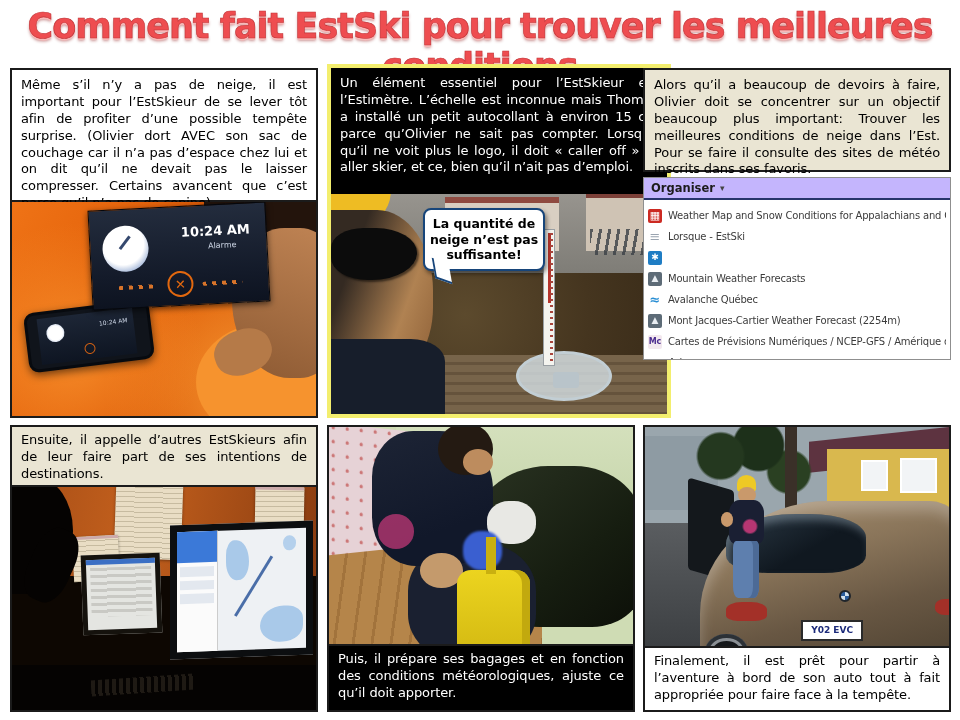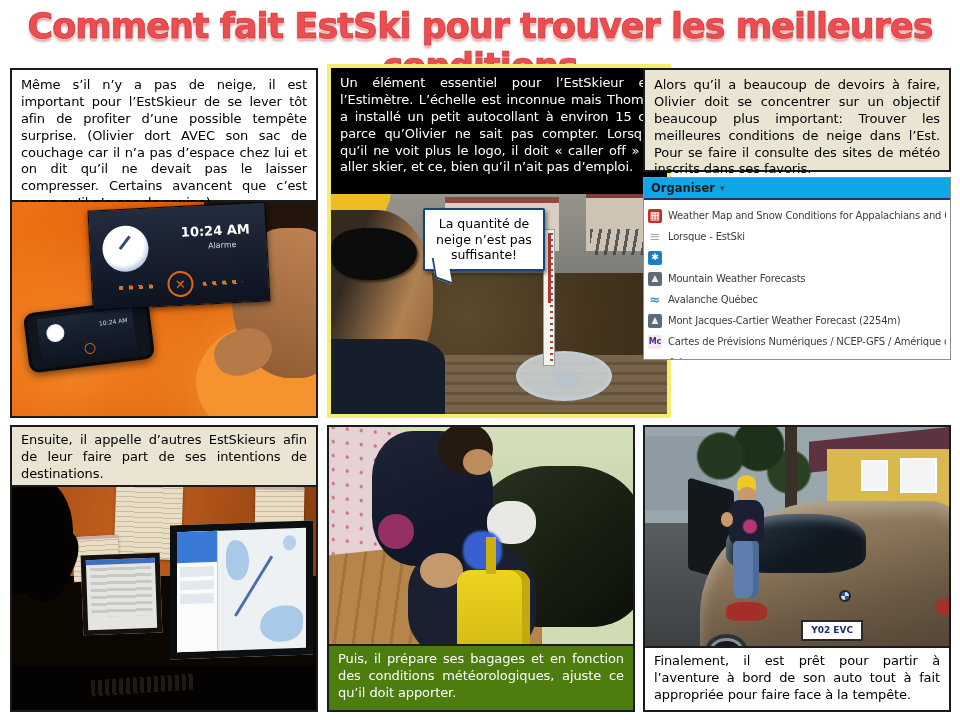--- a/index.html
+++ b/index.html
@@ -85,34 +85,34 @@
       background:repeating-linear-gradient(to bottom,#a8443c 0 2px, transparent 2px 6px); }
   .stick-base { position:absolute; left:55%; bottom:6%; width:96px; height:50px; border-radius:50%;
       background:rgba(213,224,229,.8); border:3px solid #c2ced4; }
   .stick-nut { position:absolute; left:66%; bottom:12%; width:26px; height:16px; background:#b9c4ca; border-radius:3px; }
   
   .bubble {
     position:absolute; background:#fff; border:2px solid #17457a;
     color:#000; text-align:center; box-shadow:2px 3px 4px rgba(0,0,0,.45); z-index:5;
   }
   .bubble .tail { position:absolute; background:#fff; }
-  .bubble2 { left:92px; top:14px; width:122px; padding:6px 4px; font-size:12.5px; line-height:1.25; border-radius:2px; }
+  .bubble2 { left:92px; top:14px; width:122px; padding:6px 4px; font-size:12.5px; line-height:1.25; border-radius:8px;font-weight:bold; }
   .bubble2 .tail { left:8px; bottom:-11px; width:18px; height:18px; transform:rotate(20deg) skewX(30deg);
       border-left:2px solid #17457a; border-bottom:2px solid #17457a; }
   .bubble5 { right:14px; top:24px; width:128px; padding:5px 4px; font-size:14px; }
   .bubble5 .tail { left:-10px; bottom:8px; width:16px; height:16px; transform:rotate(45deg);
       border-left:2px solid #17457a; border-bottom:2px solid #17457a; }
   .bubble6 { left:6px; top:62px; width:86px; padding:6px 4px; font-size:15px; }
   .bubble6 .tail { right:-10px; top:8px; width:16px; height:16px; transform:rotate(45deg);
       border-top:2px solid #17457a; border-right:2px solid #17457a; }
   
   #p3 { left:643px; top:68px; width:308px; height:292px; }
   #p3 .txt { background:#eae5d3; color:#000; border:2px solid #1b1b1b; height:104px; }
   .favs { margin-top:5px; flex:1; background:#fff; border:1px solid #8f8f8f; display:flex; flex-direction:column; overflow:hidden; }
-  .favs-header { background:#0ea5e9; border-bottom:2px solid #27356b; padding:3px 7px; font-size:11.5px; font-weight:bold; color:#1c1c1c; display:flex; align-items:center; gap:5px; }
+  .favs-header { background:#c4b5fd; border-bottom:2px solid #27356b; padding:3px 7px; font-size:11.5px; font-weight:bold; color:#1c1c1c; display:flex; align-items:center; gap:5px; }
   .favs-caret { font-size:9px; color:#444; }
   .favs-list { padding:5px 4px; }
   .bm-row { display:flex; align-items:center; gap:6px; height:21px; white-space:nowrap; overflow:hidden; }
   .bm-label { font-size:10px; color:#3c3c3c; letter-spacing:-0.2px; }
   .bm-icon { width:14px; height:14px; flex:0 0 14px; display:inline-flex; align-items:center; justify-content:center;
       font-size:10px; line-height:1; border-radius:2px; }
   .bm-icon.grid-red   { background:#cc2a22; color:#fff; font-size:11px; }
   .bm-icon.lines-gray { color:#9aa4b0; font-size:13px; }
   .bm-icon.gear-blue  { background:#1f7dc4; color:#fff; font-size:9px; }
   .bm-icon.mountain   { background:#5d6b77; color:#e8edf2; font-size:9px; }
@@ -141,21 +141,21 @@
   .p4-water2 { position:absolute; right:2%; bottom:6%; width:34%; height:30%; background:#a9c9e9; border-radius:60% 40% 50% 50%; }
   .p4-water3 { position:absolute; right:8%; top:6%; width:10%; height:12%; background:#b4d0ec; border-radius:50%; }
   .p4-route { position:absolute; left:58%; top:18%; width:3px; height:58%; background:#4a6ea8; transform:rotate(32deg); }
   .p4-sil-head { position:absolute; left:-6%; top:-4%; width:26%; height:52%; background:#050302; border-radius:0 50% 60% 0; }
   .p4-sil-arm { position:absolute; left:6%; top:18%; width:14%; height:34%; background:#050302; border-radius:40%; transform:rotate(24deg); }
   .p4-desk { position:absolute; bottom:0; left:0; right:0; height:20%; background:#050302; }
   .p4-keys { position:absolute; bottom:8%; left:26%; width:34%; height:7%;
       background:repeating-linear-gradient(to right,#2a241c 0 4px, transparent 4px 7px); opacity:.7; transform:rotate(-4deg); }
   
   #p5 { left:327px; top:425px; width:308px; height:287px; border:2px solid #1b1b1b; background:#fff; }
-  #p5 .txt { background:#4d7c0f; color:#fff; height:66px; border-top:2px solid #1b1b1b; padding:5px 9px; }
+  #p5 .txt { background:#000000; color:#fff; height:66px; border-top:2px solid #1b1b1b; padding:5px 9px; }
   .photo5 { background:#cfdcb4; }
   .p5-wall { position:absolute; top:0; right:0; width:78%; height:55%; background:linear-gradient(#d4e0bc,#c2d2a6); }
   .p5-bed { position:absolute; left:0; top:0; width:26%; height:78%;
       background:radial-gradient(circle at 30% 30%, #c77 1.5px, transparent 2px) 0 0/14px 14px, #e6d2d6; transform:skewY(6deg); }
   .p5-floor { position:absolute; left:0; bottom:-6%; width:70%; height:52%;
       background:repeating-linear-gradient(98deg,#b5854a 0 16px, #a2733c 16px 19px); transform:skewY(-6deg); }
   .p5-bags { position:absolute; right:-4%; top:18%; width:58%; height:74%; background:linear-gradient(140deg,#2a3322,#161d10 60%,#0c0f08); border-radius:45% 40% 30% 40%; }
   .p5-bag2 { position:absolute; left:26%; bottom:-8%; width:42%; height:54%; background:#1a2030; border-radius:40%; }
   .p5-person { position:absolute; left:14%; top:2%; width:40%; height:62%; background:linear-gradient(160deg,#1d2435,#11182a 70%); border-radius:34% 44% 36% 36%; }
   .p5-head { position:absolute; left:36%; top:-2%; width:18%; height:24%; background:#241a12; border-radius:50%; }

